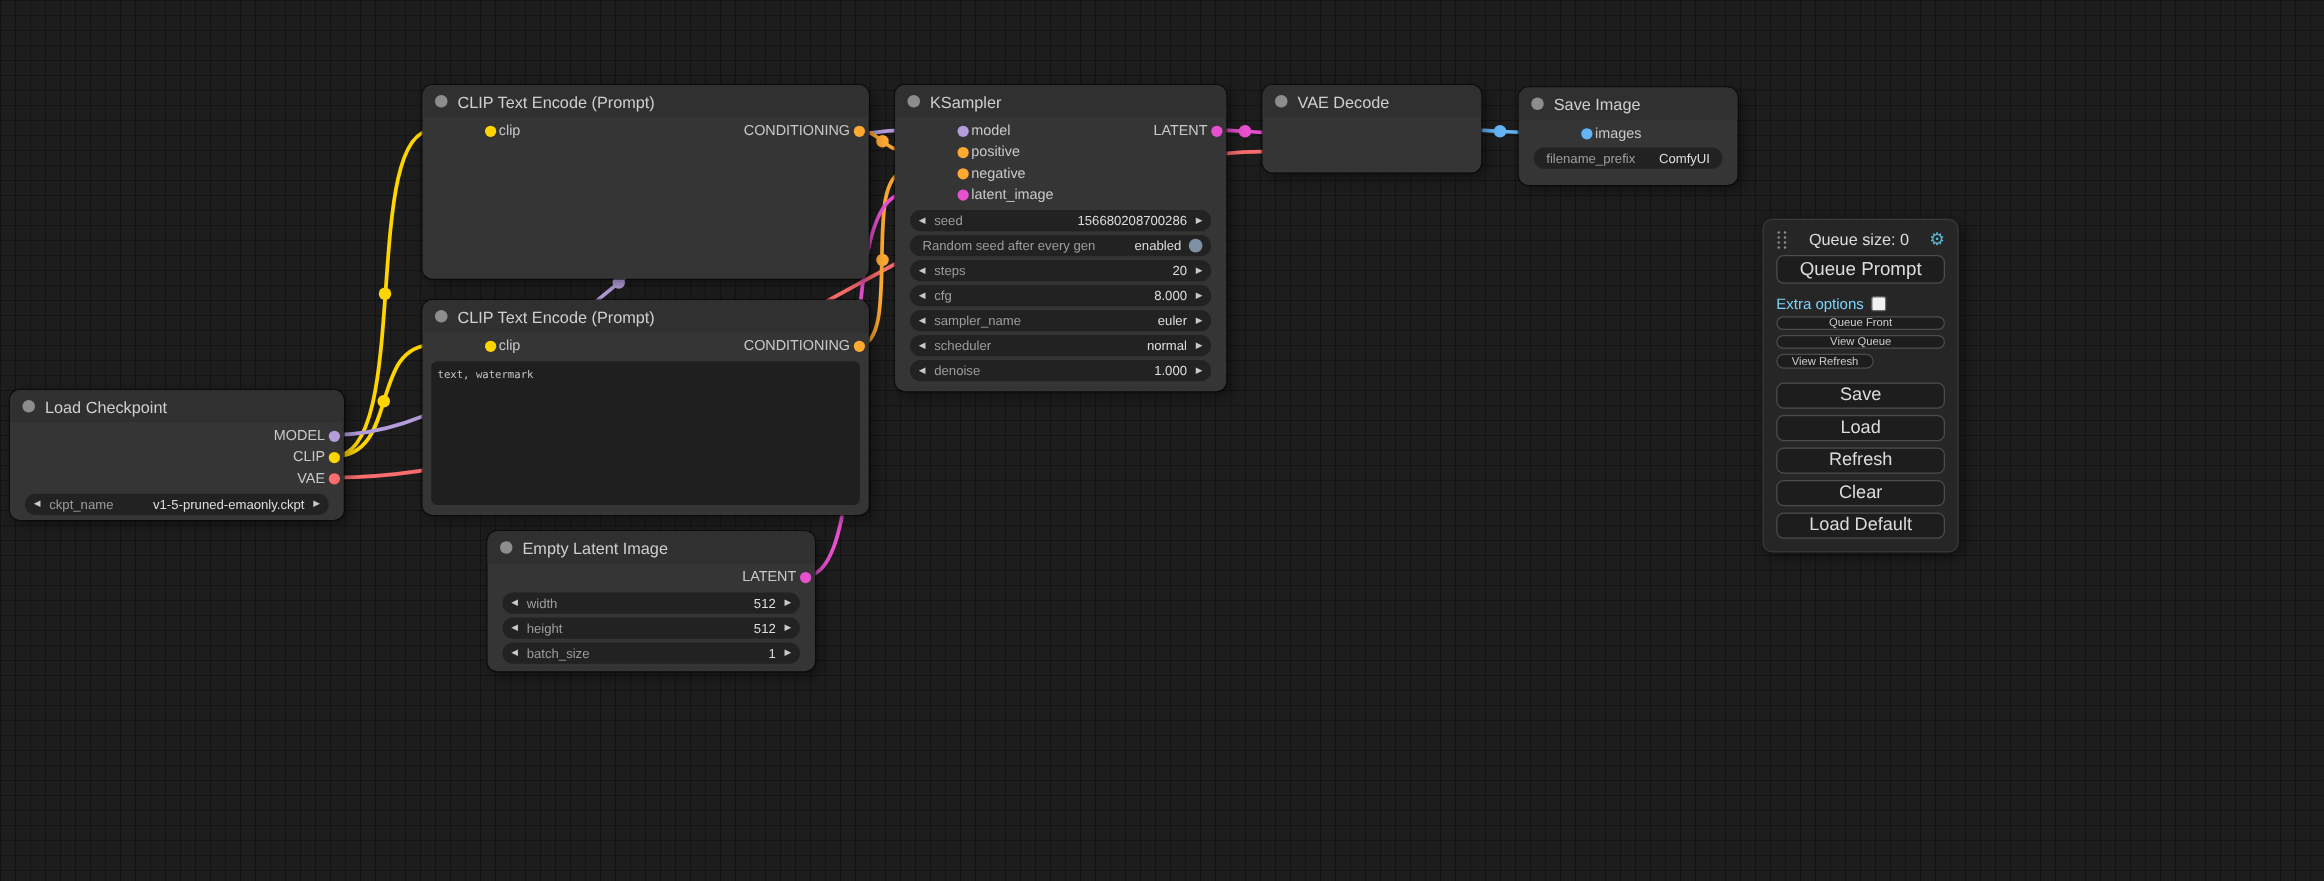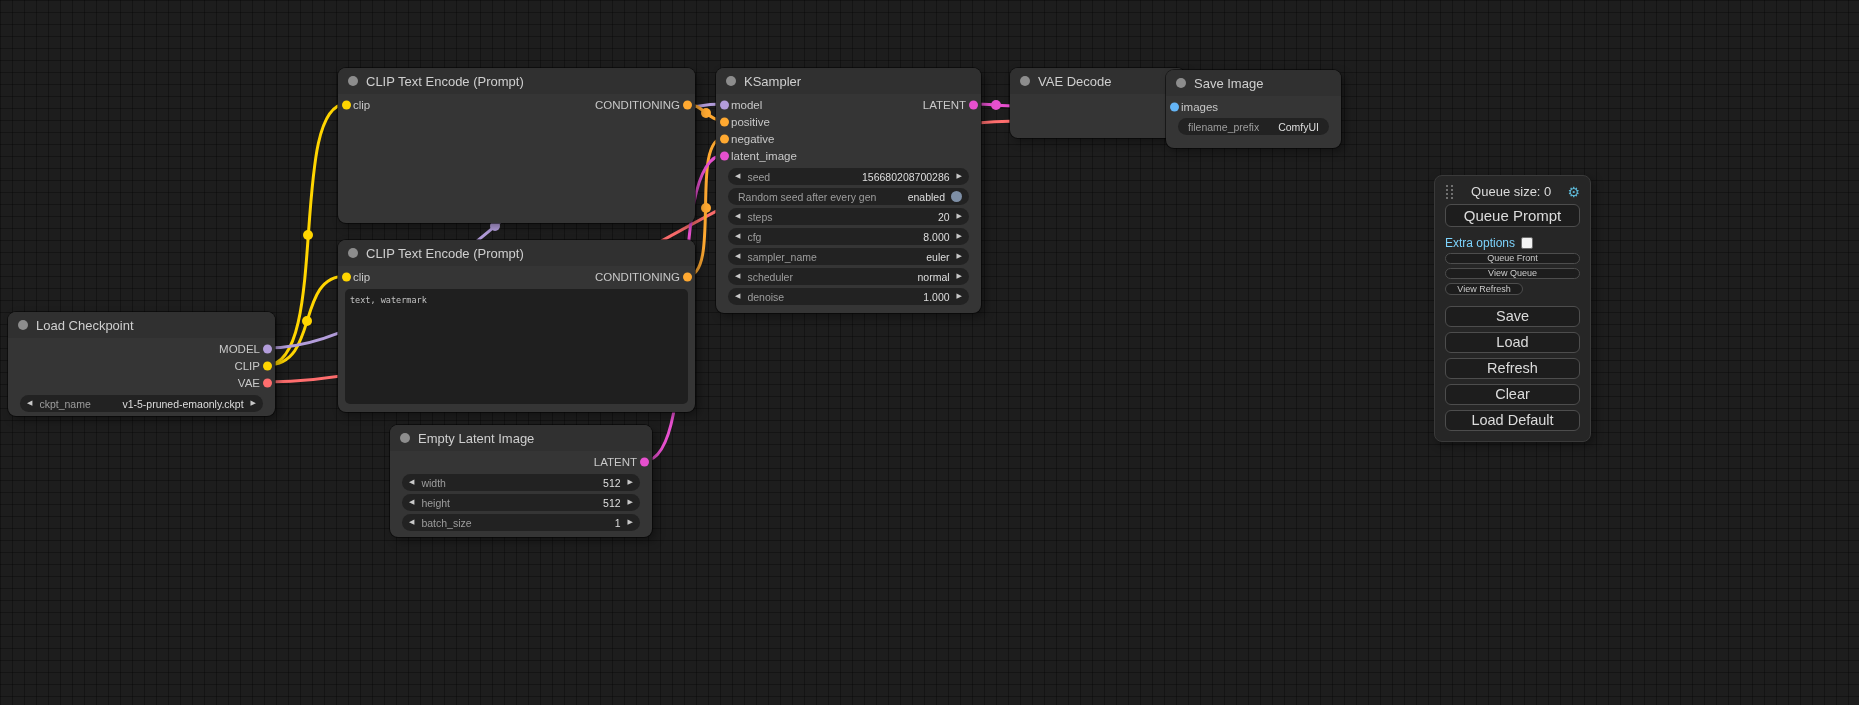--- a/index.html
+++ b/index.html
@@ -22,21 +22,21 @@
     position:absolute; z-index:2; background:#353535; border-radius:8px;
     box-shadow:0 0 0 1px rgba(0,0,0,0.5), 4px 4px 10px rgba(0,0,0,0.38);
   }
   .node-header {
     height:26px; display:flex; align-items:center; gap:8px; padding:0 10px;
     background:#303030; border-radius:8px 8px 0 0; cursor:move;
   }
   .node-title { color:#cfcfcf; font-size:13px; white-space:nowrap; }
   .collapse-dot { width:10px; height:10px; border-radius:50%; background:#8d8d8d; flex:none; }
 
-  .rows { margin-top:2px; }
+  .rows { margin-top:2px;padding-left:46px; }
   .row { position:relative; height:17px; display:flex; align-items:center; padding:0 15px; }
   .slot-label { color:#c8c8c8; font-size:11.5px; white-space:nowrap; }
   .grow { flex:1; }
   .port { position:absolute; top:50%; width:9px; height:9px; border-radius:50%;
           transform:translateY(-50%); cursor:crosshair; }
   .port.in  { left:3.5px; }
   .port.out { right:3.5px; }
 
   .prompt {
     margin:4px 7px 7px; background:#1f1f1f; border-radius:5px; padding:5px 5px;
@@ -53,21 +53,21 @@
                  font-family:"DejaVu Sans", sans-serif; }
   .widget .wlabel { margin-left:7px; color:#9d9d9d; font-size:10.5px; white-space:nowrap; }
   .widget .wvalue { flex:1; text-align:right; margin-right:7px; color:#dedede;
                     font-size:10.5px; white-space:nowrap; overflow:hidden; }
   .widget.no-arrows .wlabel { margin-left:3px; }
   .widget.no-arrows .wvalue { margin-right:3px; }
   .toggle-dot { width:11px; height:11px; border-radius:50%; flex:none; margin-left:3px; }
 
   .queue-panel {
     position:absolute; z-index:3; background:#262626; border:1px solid #3a3a3a;
-    border-radius:8px; padding:8px 10px 10px; box-shadow:3px 3px 10px rgba(0,0,0,0.45);margin-left:24px;
+    border-radius:8px; padding:8px 10px 10px; box-shadow:3px 3px 10px rgba(0,0,0,0.45);
   }
   .qp-header { display:flex; align-items:center; justify-content:space-between; height:15px; }
   .queue-size { color:#dcdcdc; font-size:13px; }
   .gear { font-family:"DejaVu Sans", sans-serif; font-size:14px; cursor:pointer; line-height:1; }
   .drag-handle { width:10px; height:15px; position:relative; cursor:grab; display:inline-block; }
   .drag-handle i { position:absolute; left:1px; top:1px; width:2px; height:2px; border-radius:50%;
     background:#8a8a8a;
     box-shadow:0 4px 0 #8a8a8a, 0 8px 0 #8a8a8a, 0 12px 0 #8a8a8a,
                5px 0 0 #8a8a8a, 5px 4px 0 #8a8a8a, 5px 8px 0 #8a8a8a, 5px 12px 0 #8a8a8a; }
 
@@ -286,21 +286,21 @@
     </div>
   </div>
 
   <div class="node" style="left:1010px;top:68px;width:175px;height:70px">
     <div class="node-header">
       <span class="collapse-dot"></span>
       <span class="node-title">VAE Decode</span>
     </div>
   </div>
 
-  <div class="node" style="left:1166px;top:70px;width:175px;height:78px">
+  <div class="node" style="left:1215px;top:70px;width:175px;height:78px">
     <div class="node-header">
       <span class="collapse-dot"></span>
       <span class="node-title">Save Image</span>
     </div>
     <div class="rows">
       <div class="row">
         <span class="port in" style="background-color: rgb(100, 181, 246);"></span>
         <span class="slot-label">images</span>
       </div>
     </div>

